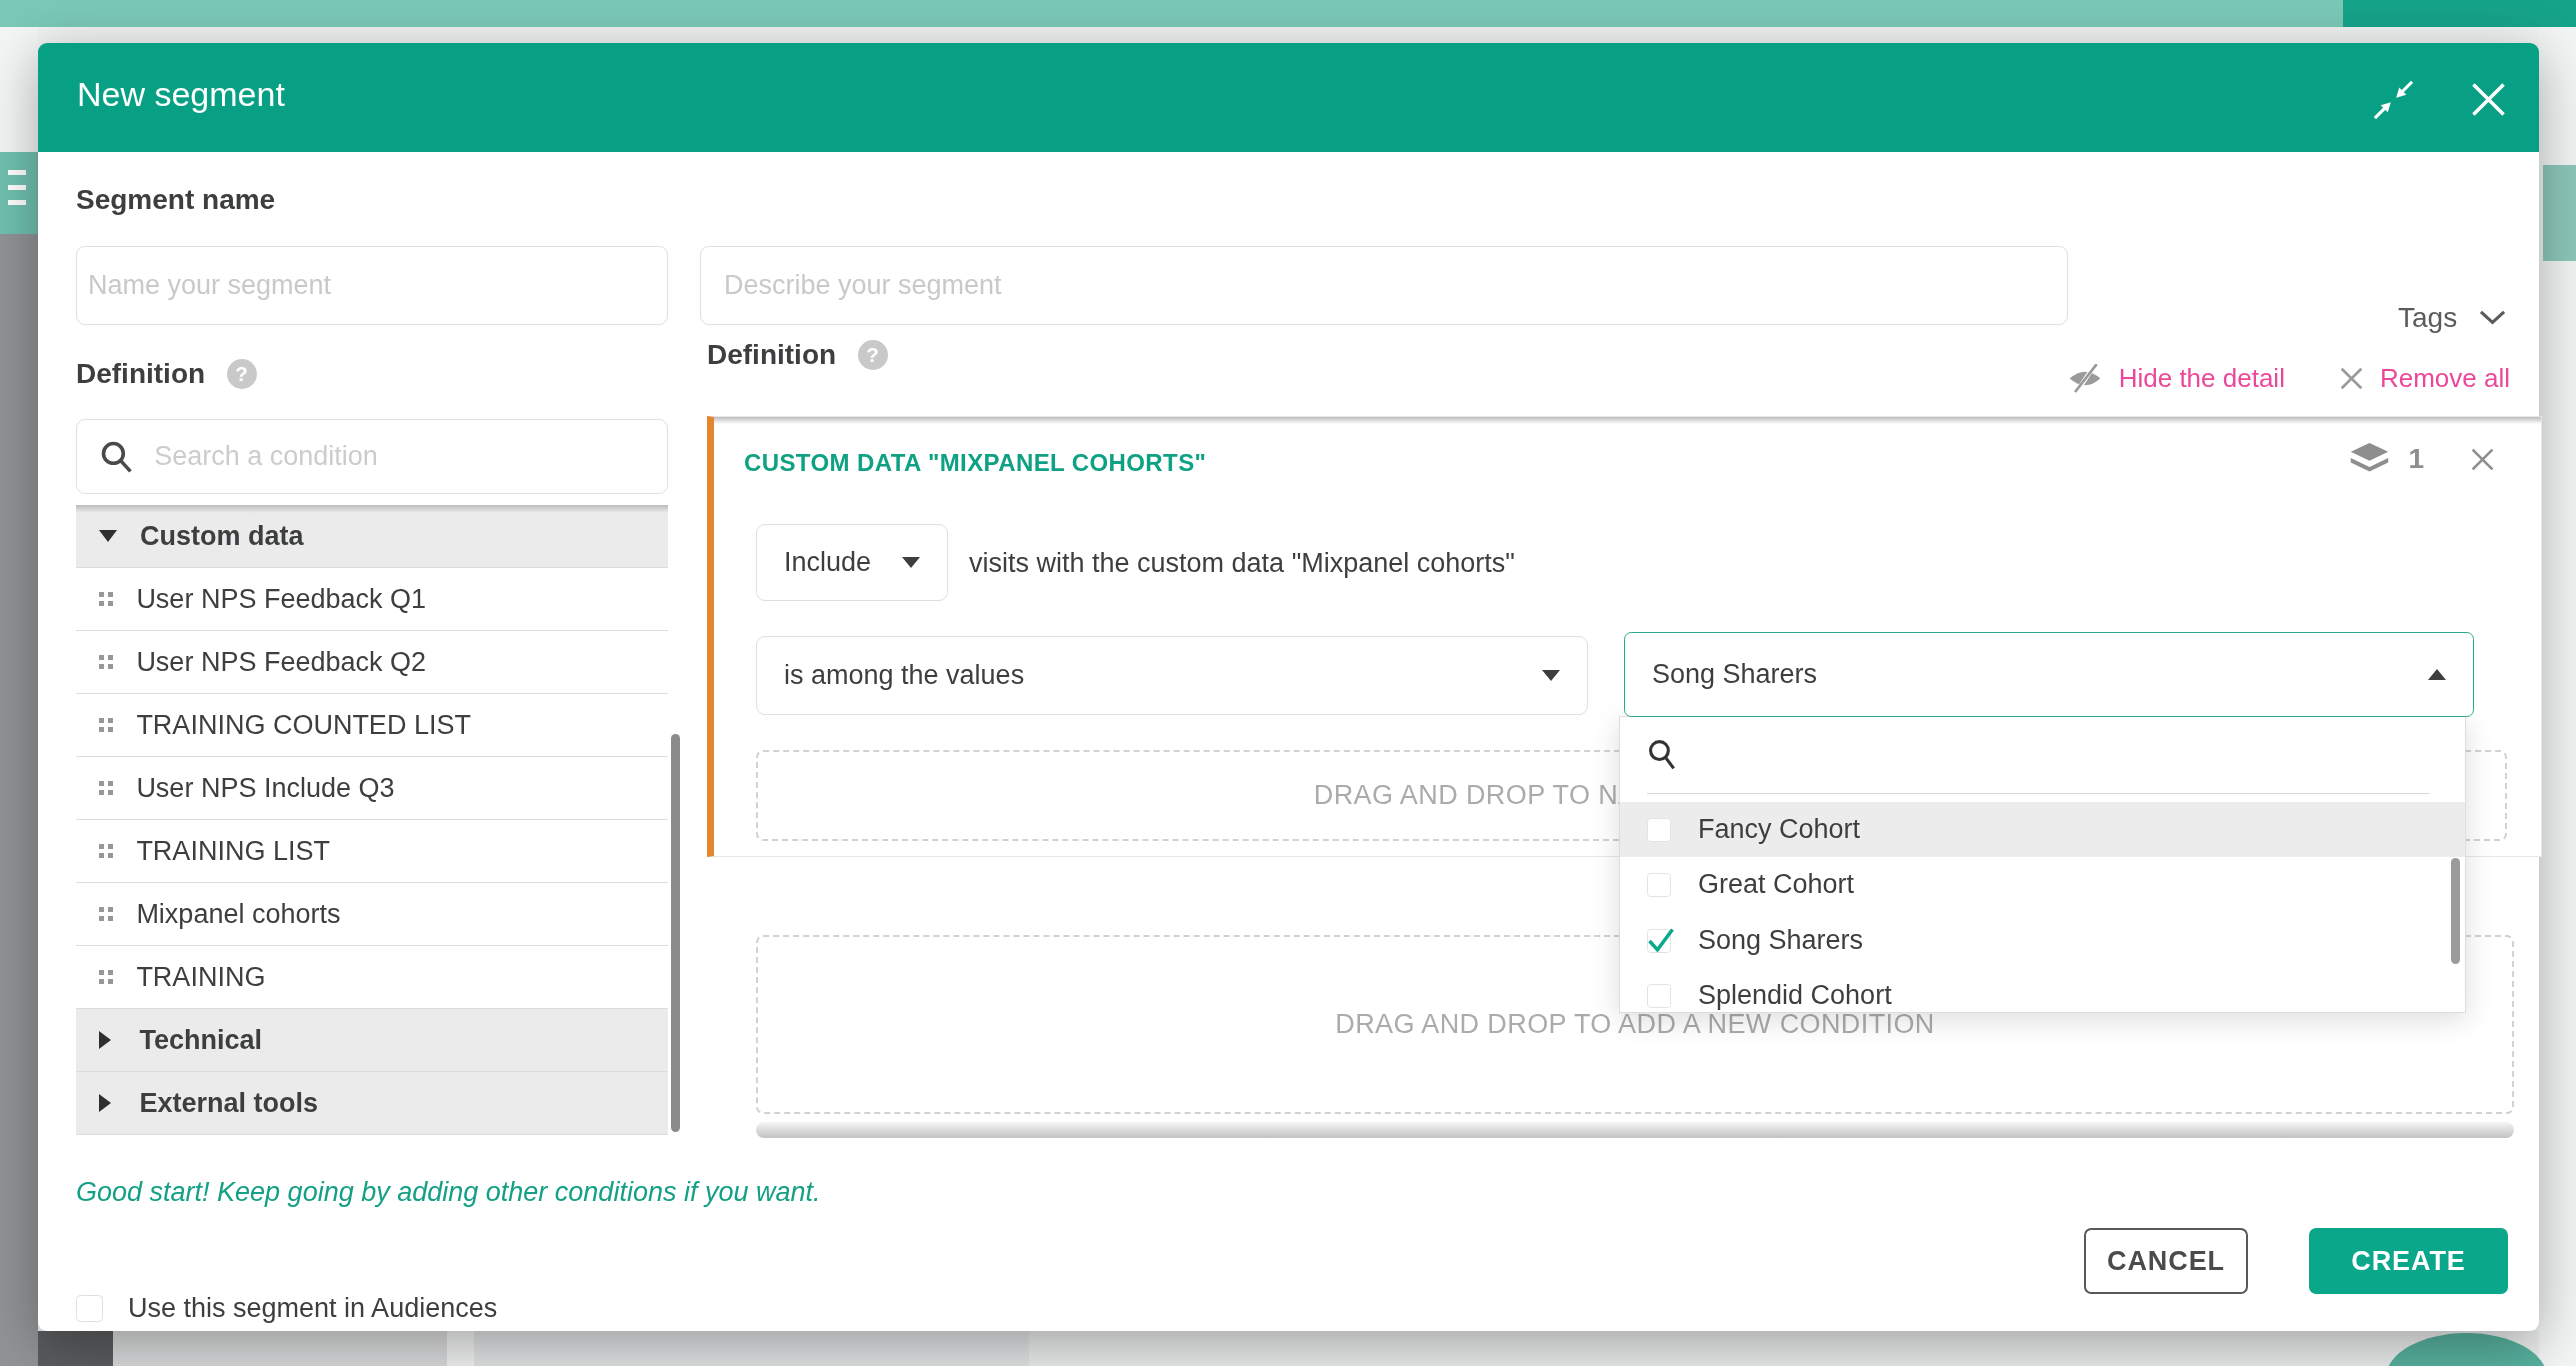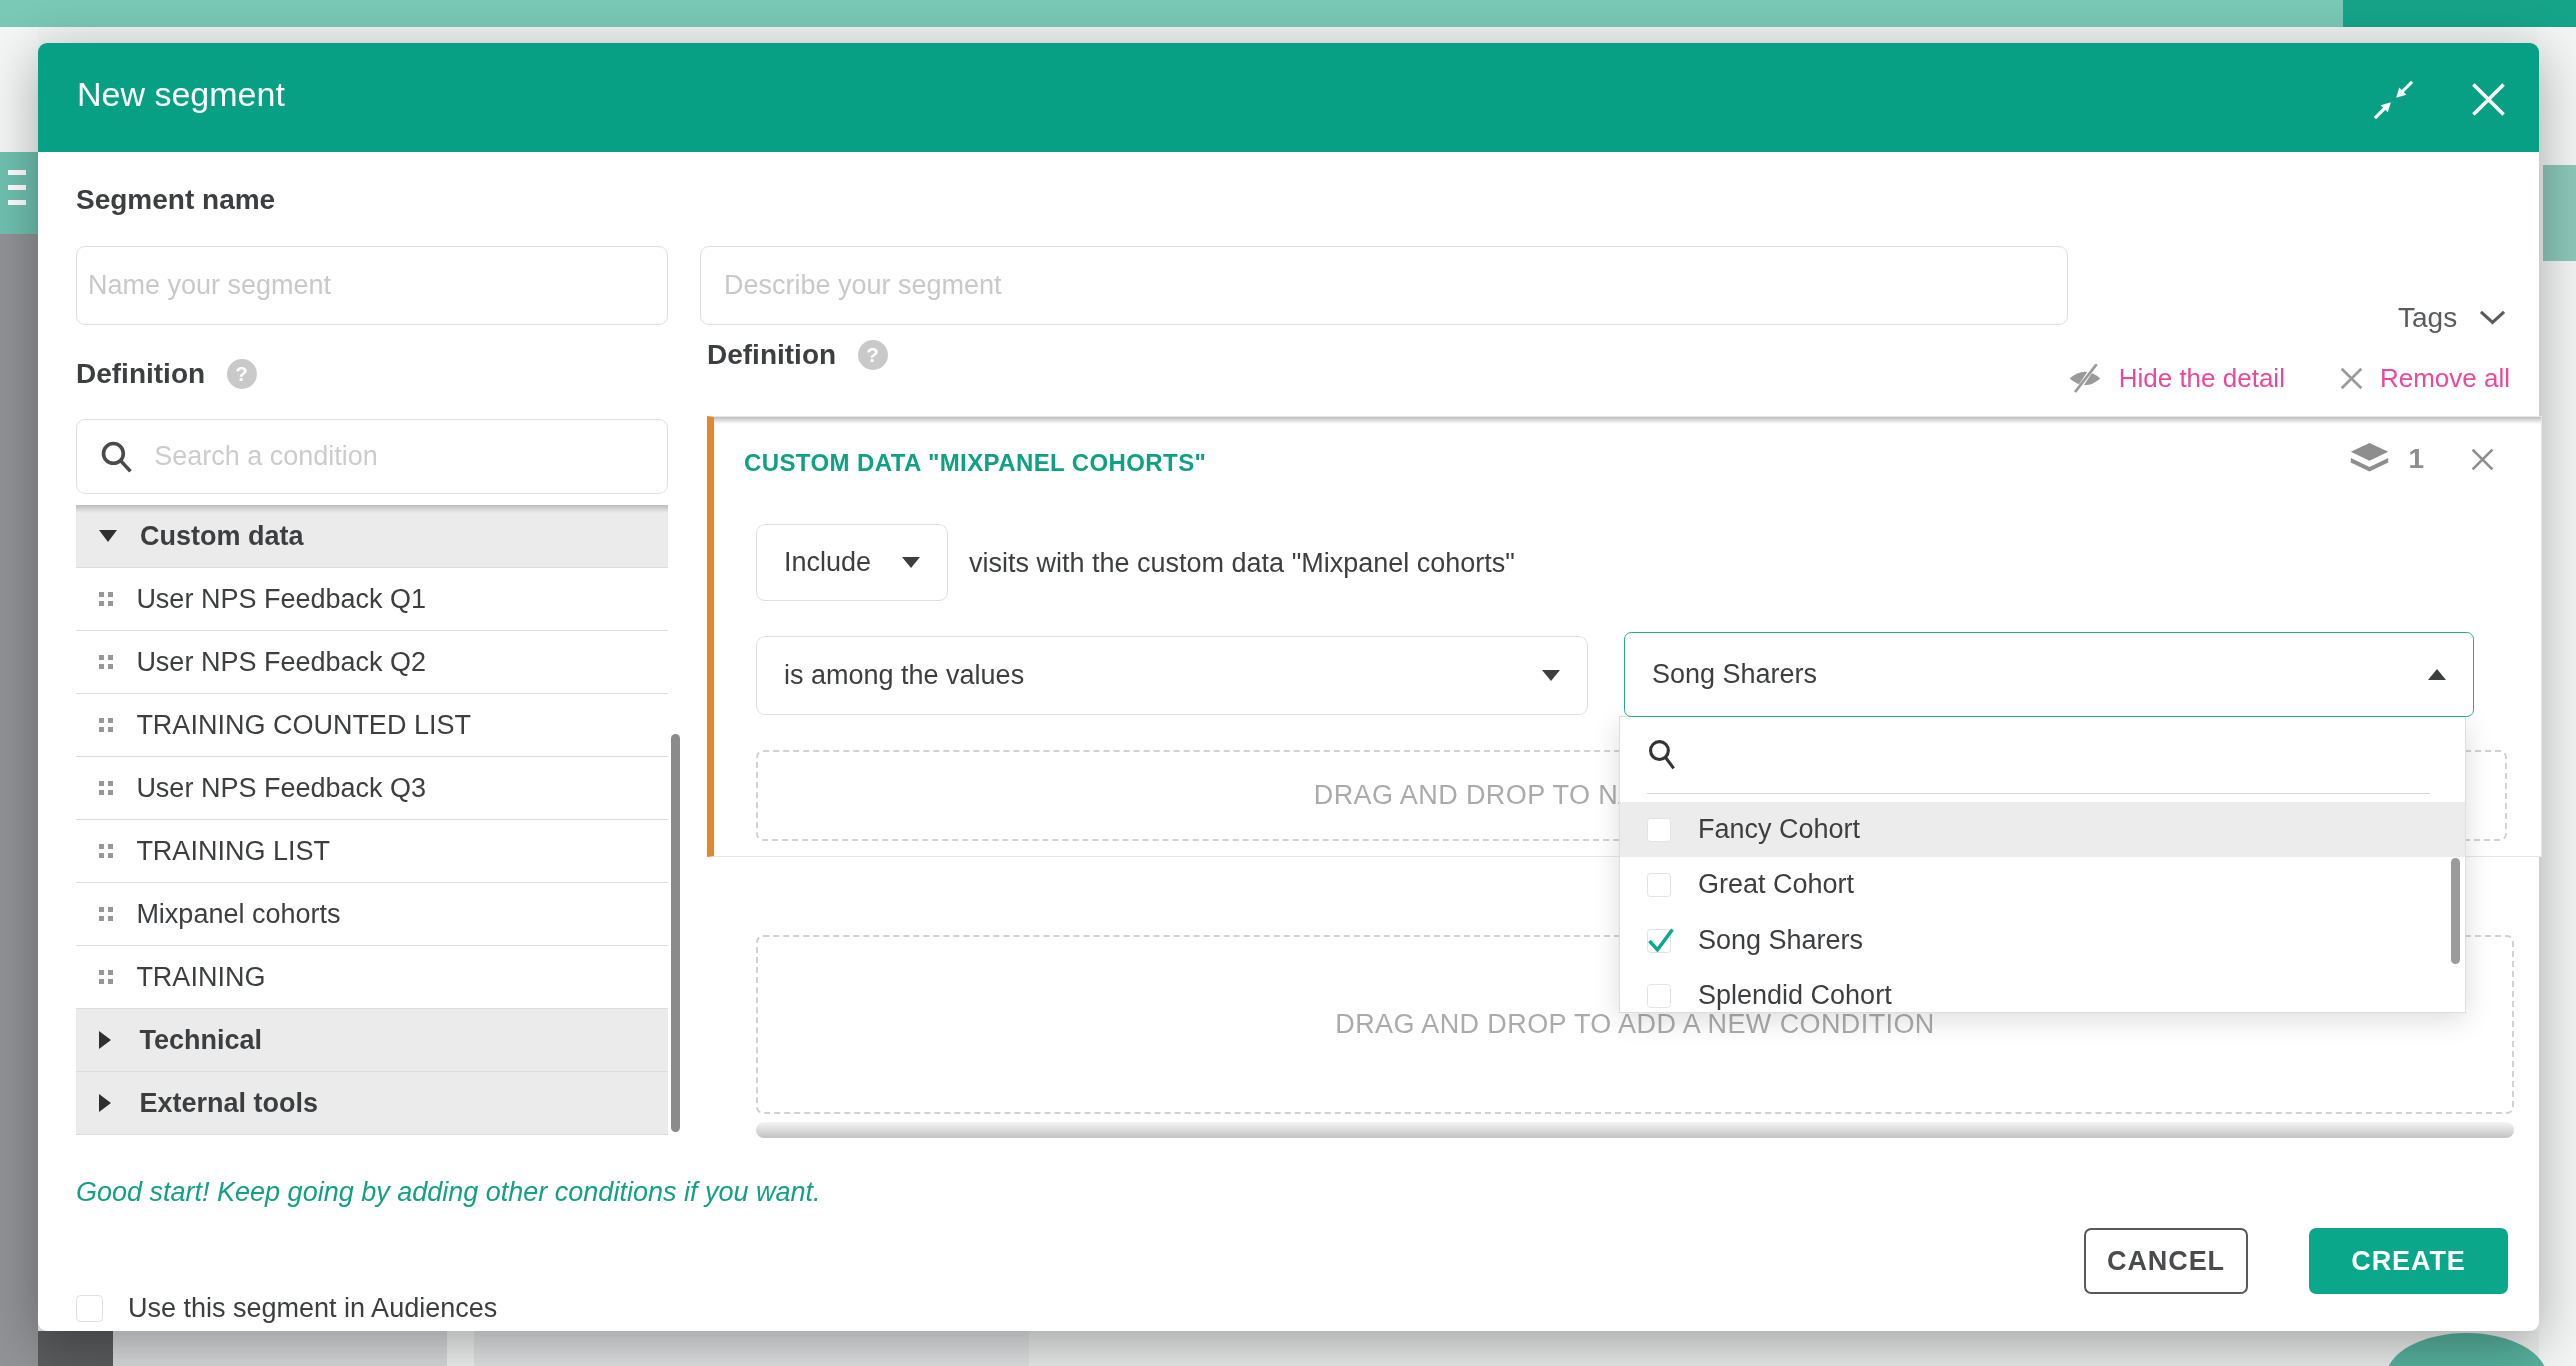--- a/index.html
+++ b/index.html
@@ -247,21 +247,21 @@
         </span>
       <span class="lbl">TRAINING COUNTED LIST</span>
     </div>
     <div class="c-row">
       <span class="drag">
           <i></i>
           <i></i>
           <i></i>
           <i></i>
         </span>
-      <span class="lbl">User NPS Feedback Q3</span>
+      <span class="lbl">User NPS Include Q3</span>
     </div>
     <div class="c-row">
       <span class="drag">
           <i></i>
           <i></i>
           <i></i>
           <i></i>
         </span>
       <span class="lbl">TRAINING LIST</span>
     </div>

